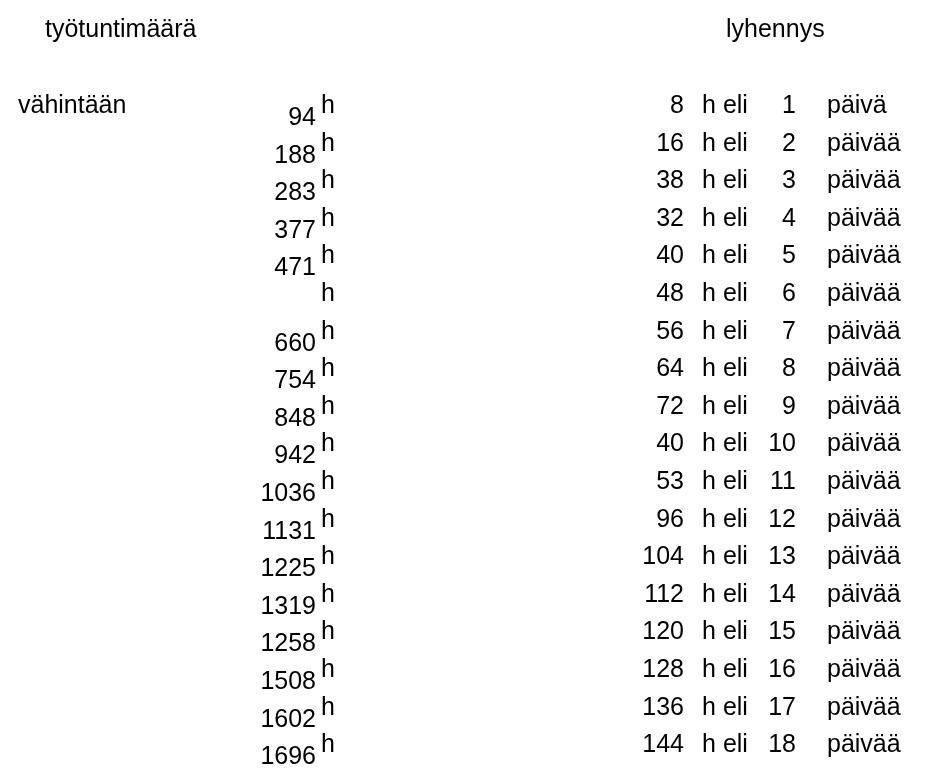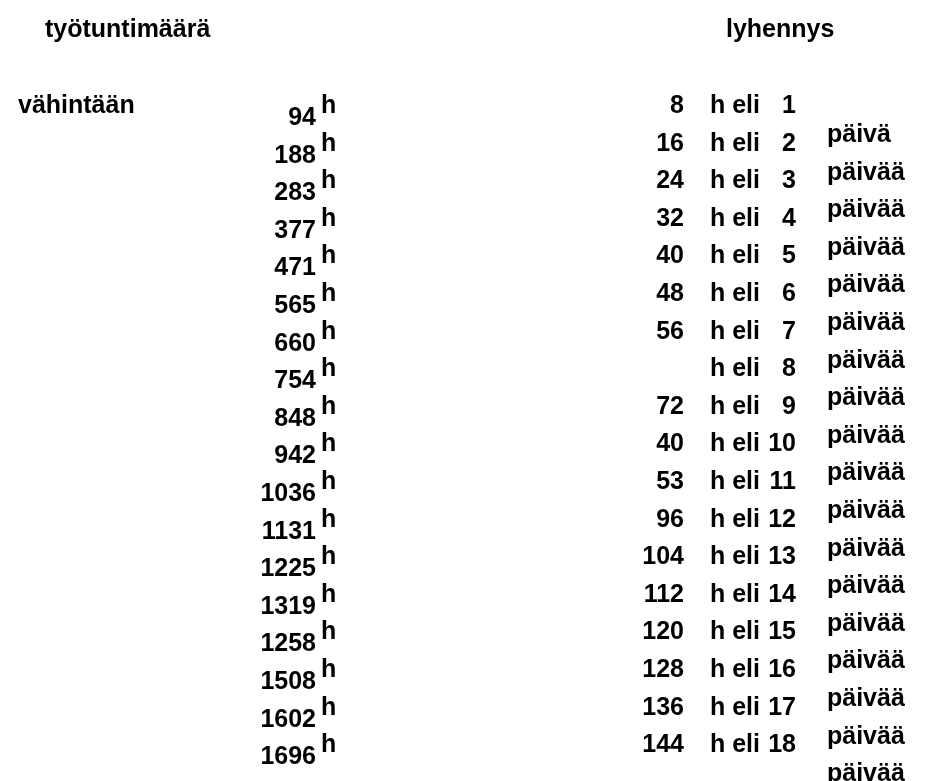--- a/index.html
+++ b/index.html
@@ -12,21 +12,20 @@
     height: 781px;
     font-family: "Liberation Sans", sans-serif;
     color: #000000;
     font-size: 25px;
     overflow: hidden;
   }
   .page {
     position: relative;
     width: 945px;
     height: 781px;
-    font-weight: bold;
   }
   .headers {
     position: absolute;
     top: 14px;
     left: 0;
     width: 945px;
     height: 36px;
   }
   .hdr-left {
     position: absolute;
@@ -83,38 +82,37 @@
     top: 0;
     width: 120px;
     text-align: right;
     white-space: nowrap;
   }
   .c-eli {
     position: absolute;
     left: 682px;
     top: 0;
     width: 70px;
-    text-align: right;
+    text-align: center;
     white-space: nowrap;
   }
   .c-days {
     position: absolute;
     left: 742px;
     top: 0;
     width: 46px;
     text-align: right;
     white-space: nowrap;
   }
   .c-dayword {
     position: absolute;
     left: 819px;
     top: 0;
     text-align: left;
     white-space: nowrap;
-    margin-top: 29px;
   }
 </style>
 </head>
 <body>
 
 <div class="page">
 
   <div class="headers">
     <div class="hdr-left">työtuntimäärä</div>
     <div class="hdr-right">lyhennys</div>
@@ -136,21 +134,21 @@
         <div class="c-hunit">h</div>
         <div class="c-abbrhours">16</div>
         <div class="c-eli">h eli</div>
         <div class="c-days">2</div>
         <div class="c-dayword">päivää</div>
       </div>
       <div class="row">
         <div class="c-atleast"></div>
         <div class="c-hours">283</div>
         <div class="c-hunit">h</div>
-        <div class="c-abbrhours">24</div>
+        <div class="c-abbrhours">38</div>
         <div class="c-eli">h eli</div>
         <div class="c-days">3</div>
         <div class="c-dayword">päivää</div>
       </div>
       <div class="row">
         <div class="c-atleast"></div>
         <div class="c-hours">377</div>
         <div class="c-hunit">h</div>
         <div class="c-abbrhours">32</div>
         <div class="c-eli">h eli</div>
@@ -161,40 +159,40 @@
         <div class="c-atleast"></div>
         <div class="c-hours">471</div>
         <div class="c-hunit">h</div>
         <div class="c-abbrhours">40</div>
         <div class="c-eli">h eli</div>
         <div class="c-days">5</div>
         <div class="c-dayword">päivää</div>
       </div>
       <div class="row">
         <div class="c-atleast"></div>
-        <div class="c-hours">565</div>
         <div class="c-hunit">h</div>
         <div class="c-abbrhours">48</div>
         <div class="c-eli">h eli</div>
         <div class="c-days">6</div>
         <div class="c-dayword">päivää</div>
       </div>
       <div class="row">
         <div class="c-atleast"></div>
         <div class="c-hours">660</div>
         <div class="c-hunit">h</div>
         <div class="c-abbrhours">56</div>
         <div class="c-eli">h eli</div>
         <div class="c-days">7</div>
         <div class="c-dayword">päivää</div>
       </div>
       <div class="row">
         <div class="c-atleast"></div>
         <div class="c-hours">754</div>
         <div class="c-hunit">h</div>
+        <div class="c-abbrhours">64</div>
         <div class="c-eli">h eli</div>
         <div class="c-days">8</div>
         <div class="c-dayword">päivää</div>
       </div>
       <div class="row">
         <div class="c-atleast"></div>
         <div class="c-hours">848</div>
         <div class="c-hunit">h</div>
         <div class="c-abbrhours">72</div>
         <div class="c-eli">h eli</div>

